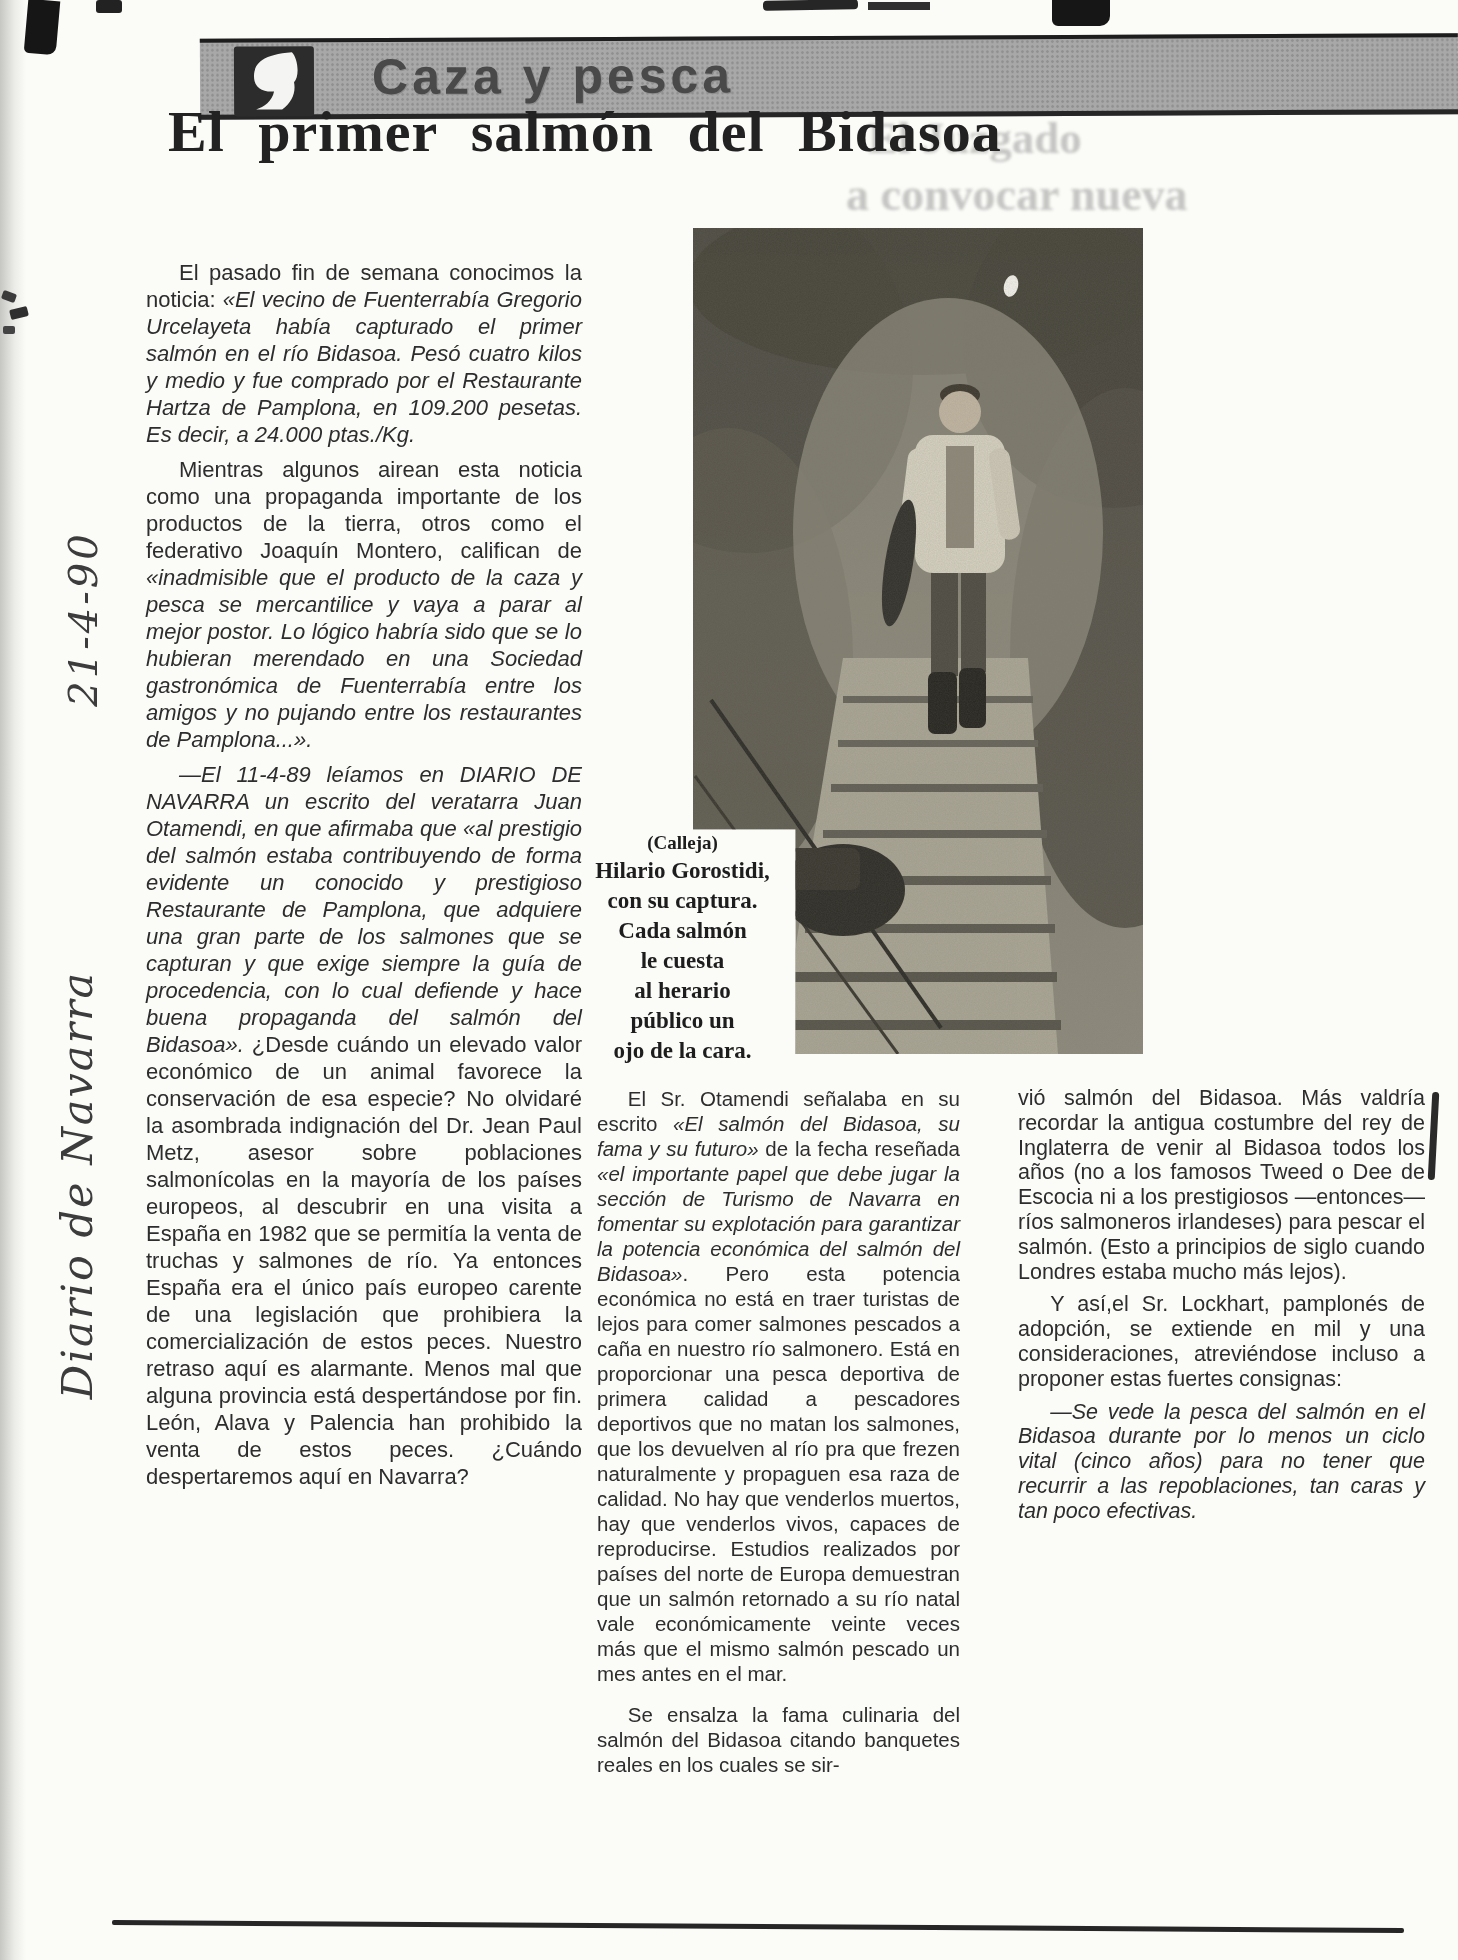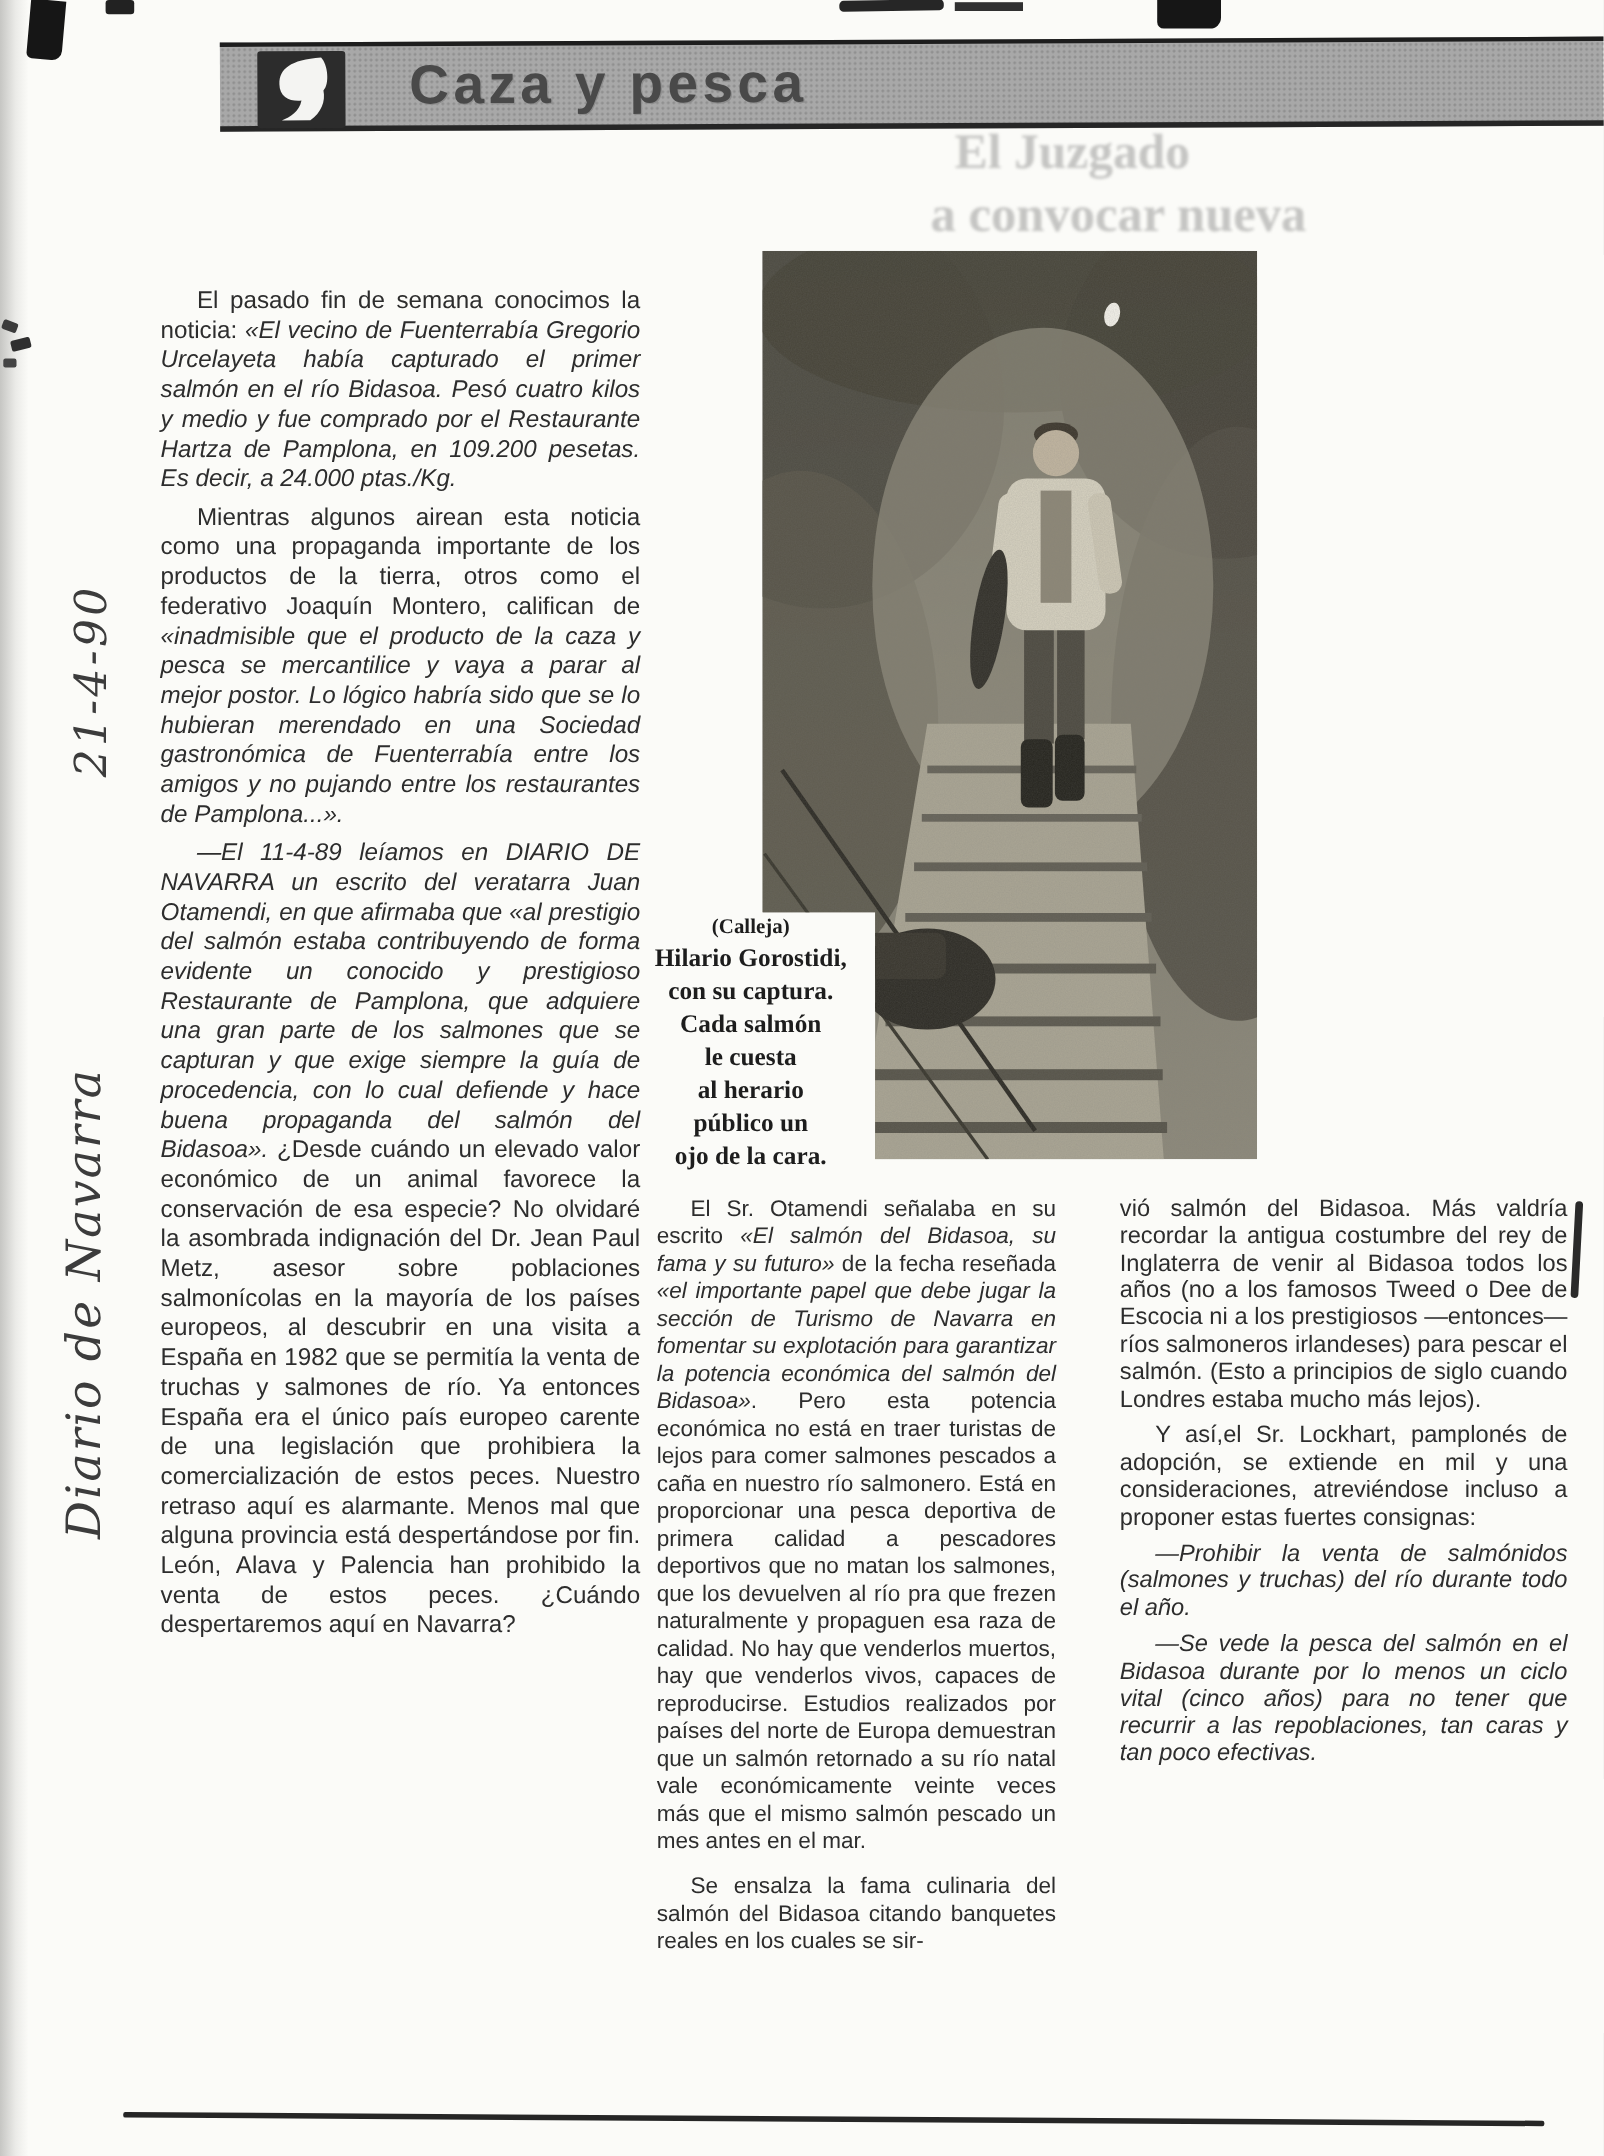--- a/index.html
+++ b/index.html
@@ -118,20 +118,21 @@
       </svg>
     </div>
     <div class="banner-title">Caza y pesca</div>
   </div>
 
   <div class="ghost ghost-1">El Juzgado</div>
   <div class="ghost ghost-2">a convocar nueva</div>
   <div class="ghost ghost-3">de Mot</div>
 
   <h1 class="headline">
+    <span>El primer salmón del Bidasoa</span>
   </h1>
 
   <div class="photo">
     <svg width="450" height="826" viewBox="0 0 450 826">
       <defs>
         <linearGradient id="pbg" x1="0" y1="0" x2="0" y2="1">
           <stop offset="0" stop-color="#5f5d53"></stop>
           <stop offset="0.45" stop-color="#827f72"></stop>
           <stop offset="1" stop-color="#8e8a7c"></stop>
         </linearGradient>
@@ -201,19 +202,18 @@
       <p class="para"><span class="seg-r">Mientras algunos airean esta noticia como una propaganda importante de los productos de la tierra, otros como el federativo Joaquín Montero, califican de </span><span class="seg-i">«inadmisible que el producto de la caza y pesca se mercantilice y vaya a parar al mejor postor. Lo lógico habría sido que se lo hubieran merendado en una Sociedad gastronómica de Fuenterrabía entre los amigos y no pujando entre los restaurantes de Pamplona...».</span></p>
       <p class="para"><span class="seg-i">—El 11-4-89 leíamos en DIARIO DE NAVARRA un escrito del veratarra Juan Otamendi, en que afirmaba que «al prestigio del salmón estaba contribuyendo de forma evidente un conocido y prestigioso Restaurante de Pamplona, que adquiere una gran parte de los salmones que se capturan y que exige siempre la guía de procedencia, con lo cual defiende y hace buena propaganda del salmón del Bidasoa».</span><span class="seg-r"> ¿Desde cuándo un elevado valor económico de un animal favorece la conservación de esa especie? No olvidaré la asombrada indignación del Dr. Jean Paul Metz, asesor sobre poblaciones salmonícolas en la mayoría de los países europeos, al descubrir en una visita a España en 1982 que se permitía la venta de truchas y salmones de río. Ya entonces España era el único país europeo carente de una legislación que prohibiera la comercialización de estos peces. Nuestro retraso aquí es alarmante. Menos mal que alguna provincia está despertándose por fin. León, Alava y Palencia han prohibido la venta de estos peces. ¿Cuándo despertaremos aquí en Navarra?</span></p>
     </div>
   <div class="col col2" id="col2">
       <p class="para"><span class="seg-r">El Sr. Otamendi señalaba en su escrito </span><span class="seg-i">«El salmón del Bidasoa, su fama y su futuro»</span><span class="seg-r"> de la fecha reseñada </span><span class="seg-i">«el importante papel que debe jugar la sección de Turismo de Navarra en fomentar su explotación para garantizar la potencia económica del salmón del Bidasoa»</span><span class="seg-r">. Pero esta potencia económica no está en traer turistas de lejos para comer salmones pescados a caña en nuestro río salmonero. Está en proporcionar una pesca deportiva de primera calidad a pescadores deportivos que no matan los salmones, que los devuelven al río pra que frezen naturalmente y propaguen esa raza de calidad. No hay que venderlos muertos, hay que venderlos vivos, capaces de reproducirse. Estudios realizados por países del norte de Europa demuestran que un salmón retornado a su río natal vale económicamente veinte veces más que el mismo salmón pescado un mes antes en el mar.</span></p>
       <p class="para space-before"><span class="seg-r">Se ensalza la fama culinaria del salmón del Bidasoa citando banquetes reales en los cuales se sir-</span></p>
     </div>
   <div class="col col3" id="col3">
       <p class="para no-indent"><span class="seg-r">vió salmón del Bidasoa. Más valdría recordar la antigua costumbre del rey de Inglaterra de venir al Bidasoa todos los años (no a los famosos Tweed o Dee de Escocia ni a los prestigiosos —entonces— ríos salmoneros irlandeses) para pescar el salmón. (Esto a principios de siglo cuando Londres estaba mucho más lejos).</span></p>
       <p class="para"><span class="seg-r">Y así,el Sr. Lockhart, pamplonés de adopción, se extiende en mil y una consideraciones, atreviéndose incluso a proponer estas fuertes consignas:</span></p>
-      <p class="para"><span class="seg-i">—Prohibir la venta de salmónidos (salmones y truchas) del río durante todo el año.</span></p>
       <p class="para"><span class="seg-i">—Se vede la pesca del salmón en el Bidasoa durante por lo menos un ciclo vital (cinco años) para no tener que recurrir a las repoblaciones, tan caras y tan poco efectivas.</span></p>
     </div>
 
   <div class="bottom-rule"></div>
 
 </div>
 
 </body></html>

